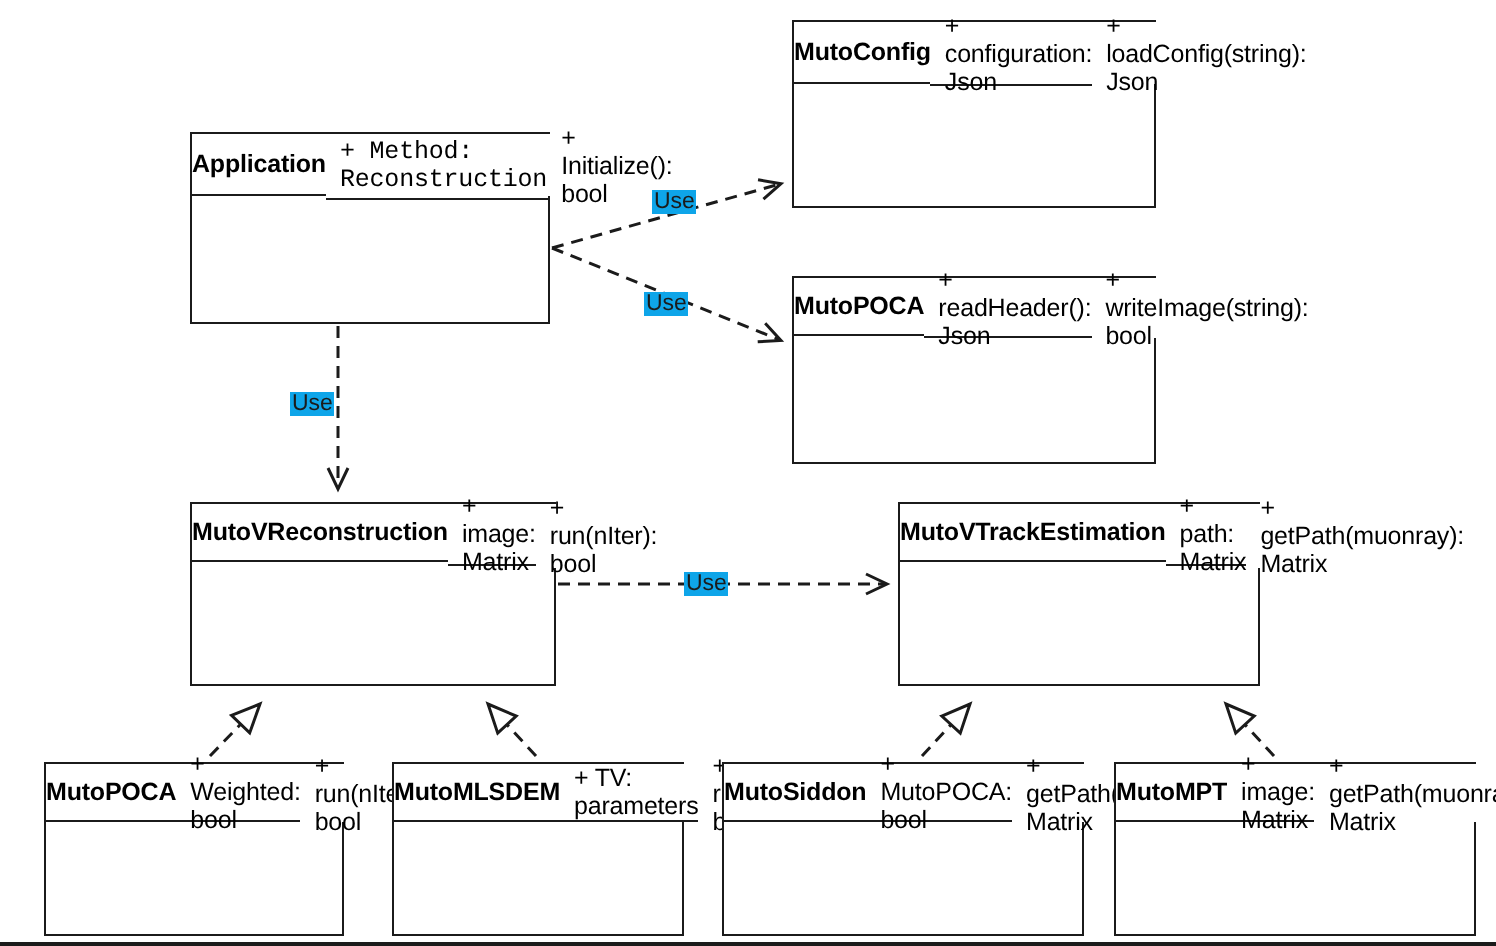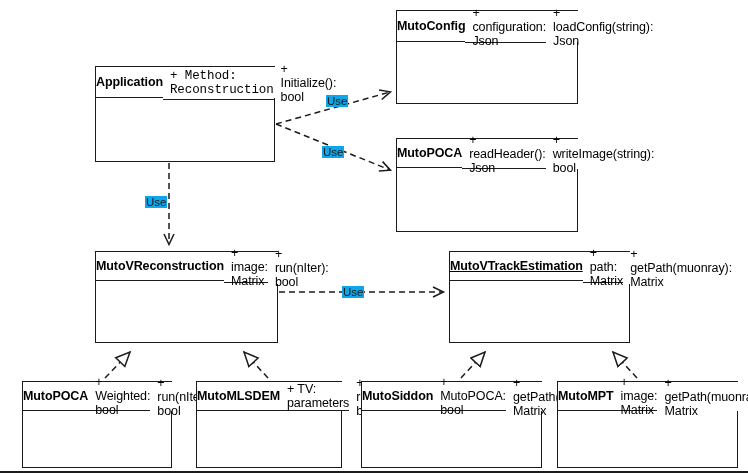--- a/index.html
+++ b/index.html
@@ -134,21 +134,21 @@
     <div class="uml-compartment" style="height:30px;">+ writeImage(string): bool</div>
   </div>
 
   <div class="uml-class" style="left:95px; top:251px; width:183px; height:92px;">
     <div class="uml-title" style="height:29px;">MutoVReconstruction</div>
     <div class="uml-compartment divided" style="height:31px;">+ image: Matrix</div>
     <div class="uml-compartment" style="height:32px;">+ run(nIter): bool</div>
   </div>
 
   <div class="uml-class" style="left:449px; top:251px; width:181px; height:92px;">
-    <div class="uml-title" style="height:29px;text-decoration:underline;">MutoVTrackEstimation</div>
+    <div class="uml-title" style="height:29px;">MutoVTrackEstimation</div>
     <div class="uml-compartment divided" style="height:31px;">+ path: Matrix</div>
     <div class="uml-compartment" style="height:32px;">+ getPath(muonray): Matrix</div>
   </div>
 
   <div class="uml-class" style="left:22px; top:381px; width:150px; height:87px;">
     <div class="uml-title" style="height:29px;">MutoPOCA</div>
     <div class="uml-compartment divided" style="height:29px;">+ Weighted: bool</div>
     <div class="uml-compartment" style="height:29px;">+ run(nIter): bool</div>
   </div>
 

